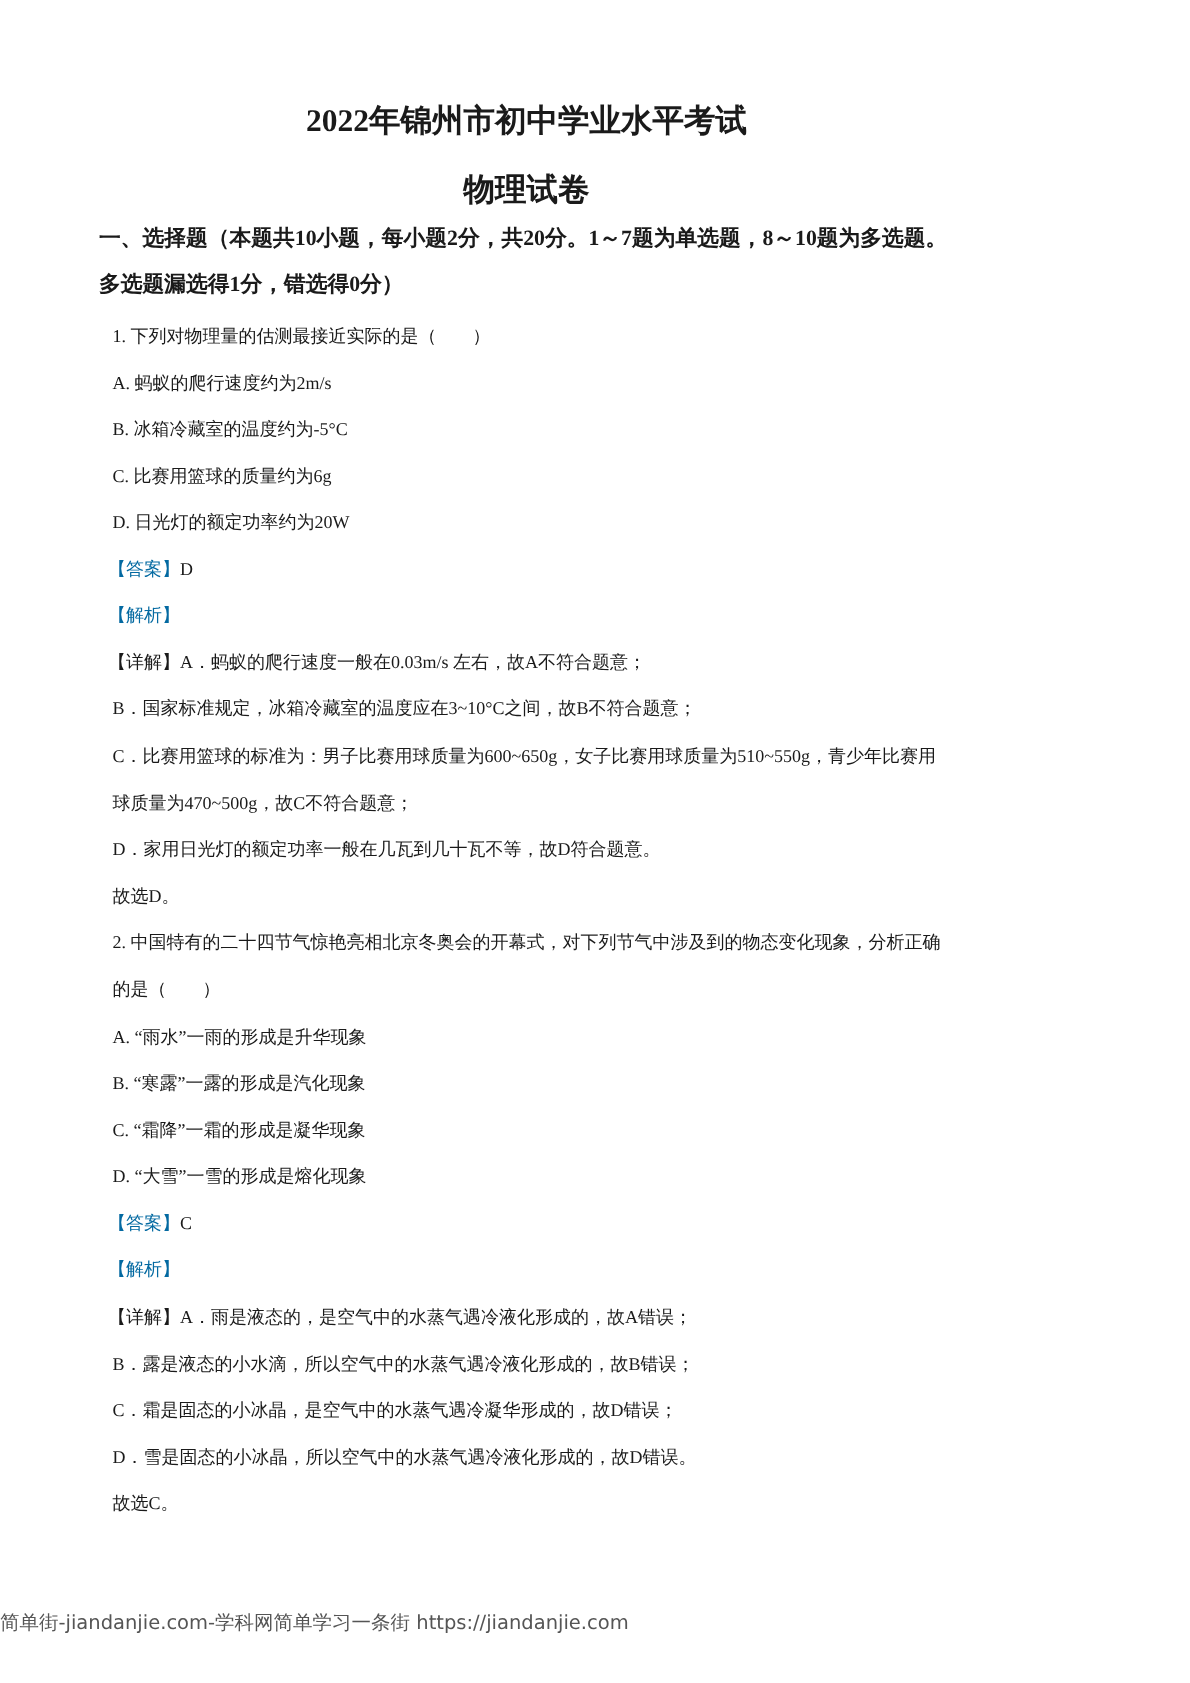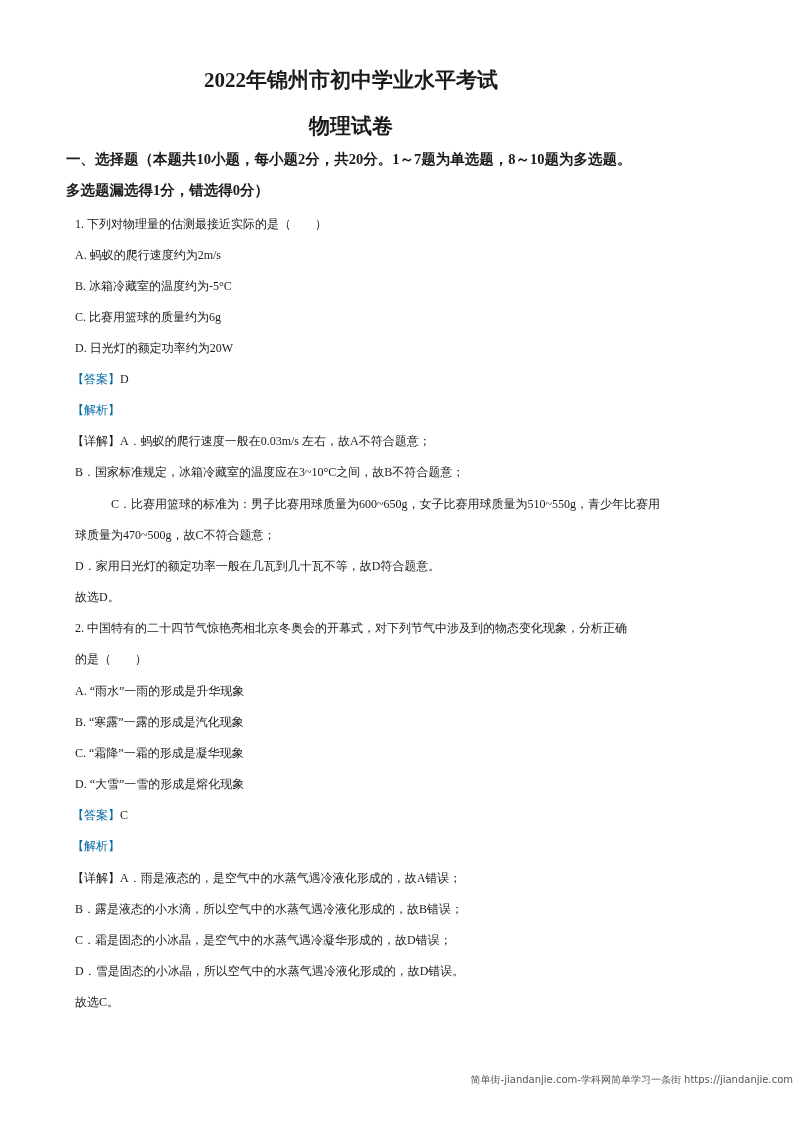--- a/index.html
+++ b/index.html
@@ -4,22 +4,22 @@
 <style>
   html, body { margin: 0; padding: 0; background: #ffffff; }
   body { width: 793px; height: 1122px; position: relative; overflow: hidden;
          font-family: "Liberation Serif", "DejaVu Serif", serif; color: #1a1a1a; }
   .line { position: absolute; left: 75px; white-space: nowrap; font-size: 12px; line-height: 18px; }
   .title { position: absolute; left: 0; width: 702px; text-align: center; font-weight: bold; white-space: nowrap; }
   .t1 { top: 66px; font-size: 21px; }
   .t2 { top: 112px; font-size: 21px; }
   .section { font-weight: bold; font-size: 14.5px; left: 66px; }
   .blue { color: #0369a1; }
-  .footer { position: absolute; top: 1073px; left: 0; width: 793px; text-align: right;
-            font-family: "DejaVu Sans", sans-serif; font-size: 10px; color: #555555; white-space: nowrap; }
+  .footer { position: absolute; top: 1073px; left: 0; width: 793px; text-align: left;
+            font-family: "DejaVu Sans", sans-serif; font-size: 13px; color: #555555; white-space: nowrap; }
 </style>
 </head>
 <body>
 
 <div>
 
   <div class="title t1">2022年锦州市初中学业水平考试</div>
   <div class="title t2">物理试卷</div>
 
   <div class="line section" style="top:150px;">一、选择题（本题共10小题，每小题2分，共20分。1～7题为单选题，8～10题为多选题。</div>
@@ -32,21 +32,21 @@
     <div class="line" style="top:308px;">C. 比赛用篮球的质量约为6g</div>
     <div class="line" style="top:339px;">D. 日光灯的额定功率约为20W</div>
     <div class="line" style="top:370px; left:72px;">
       <span class="blue">【答案】</span><span>D</span>
     </div>
     <div class="line blue" style="top:401px; left:72px;">【解析】</div>
     <div class="line" style="top:432px; left:72px;">
       <span>【详解】</span><span>A．蚂蚁的爬行速度一般在0.03m/s 左右，故A不符合题意；</span>
     </div>
     <div class="line" style="top:463px;">B．国家标准规定，冰箱冷藏室的温度应在3~10°C之间，故B不符合题意；</div>
-    <div class="line" style="top:495px;margin-left:36px;">C．比赛用篮球的标准为：男子比赛用球质量为600~650g，女子比赛用球质量为510~550g，青少年比赛用</div>
+    <div class="line" style="top:495px;">C．比赛用篮球的标准为：男子比赛用球质量为600~650g，女子比赛用球质量为510~550g，青少年比赛用</div>
     <div class="line" style="top:526px;">球质量为470~500g，故C不符合题意；</div>
     <div class="line" style="top:557px;">D．家用日光灯的额定功率一般在几瓦到几十瓦不等，故D符合题意。</div>
     <div class="line" style="top:588px;">故选D。</div>
   </div>
 
   <div>
     <div class="line" style="top:619px;">2. 中国特有的二十四节气惊艳亮相北京冬奥会的开幕式，对下列节气中涉及到的物态变化现象，分析正确</div>
     <div class="line" style="top:650px;">的是（　　）</div>
     <div class="line" style="top:682px;">A. “雨水”一雨的形成是升华现象</div>
     <div class="line" style="top:713px;">B. “寒露”一露的形成是汽化现象</div>

